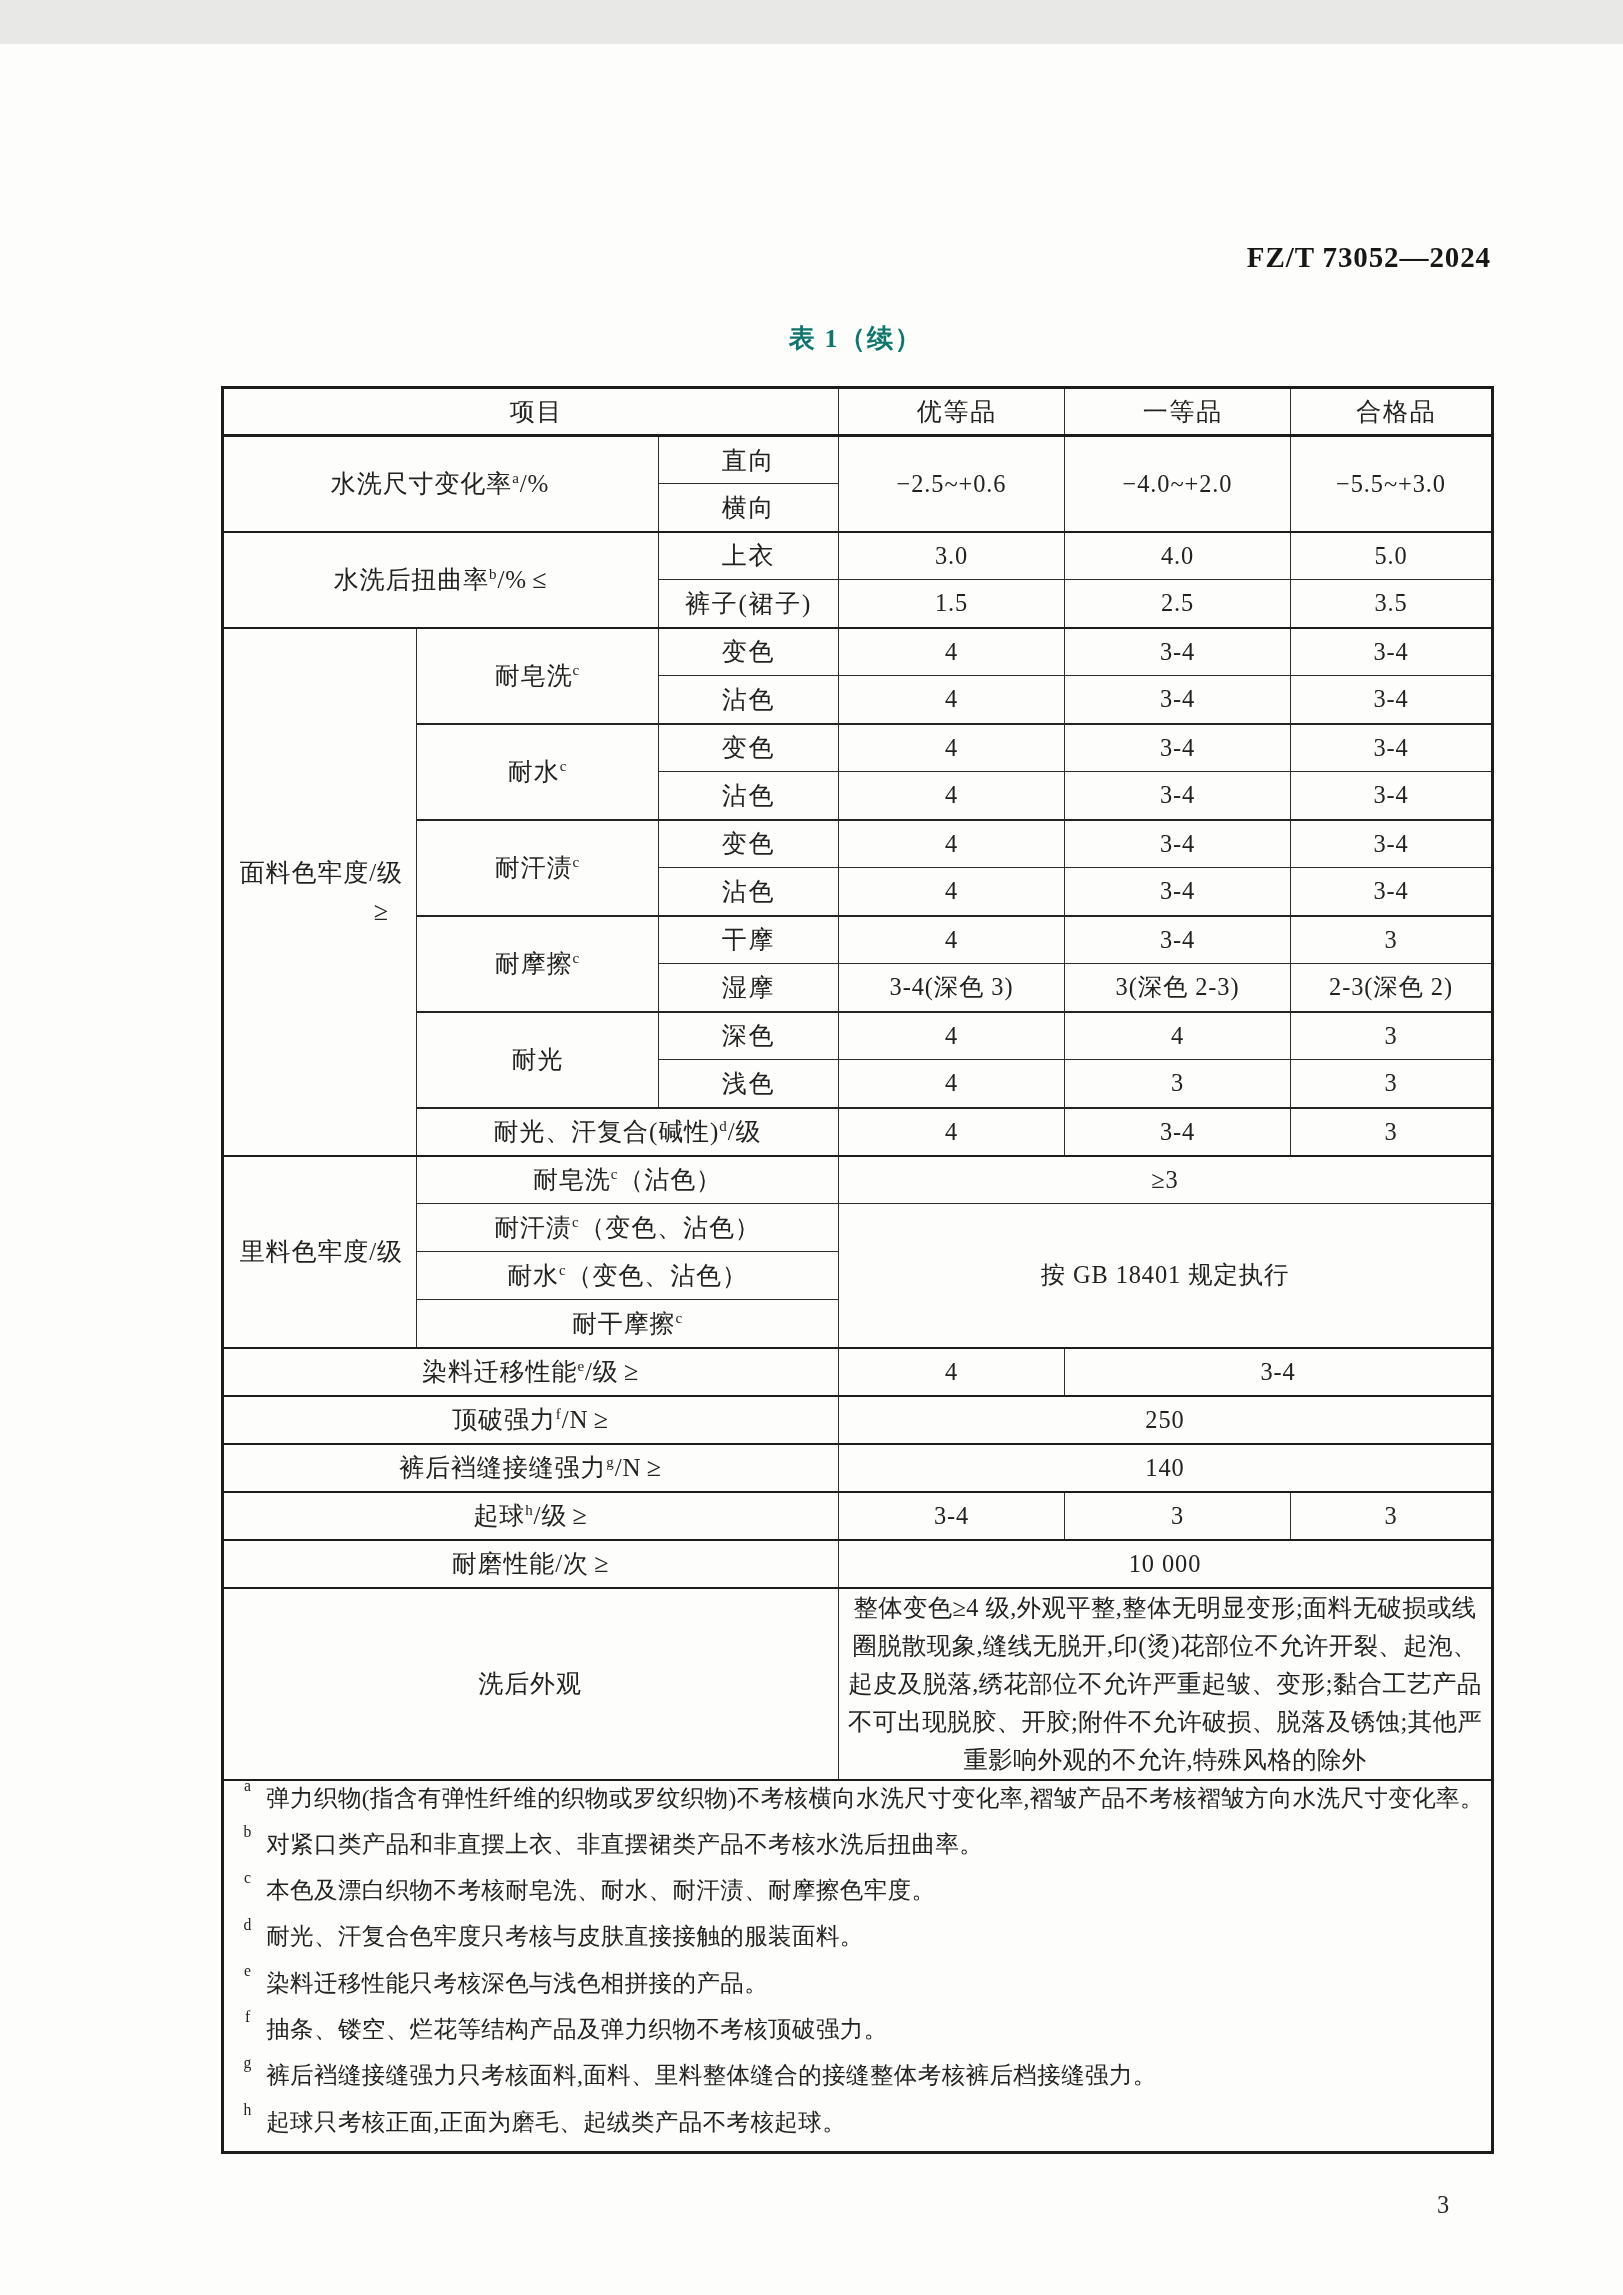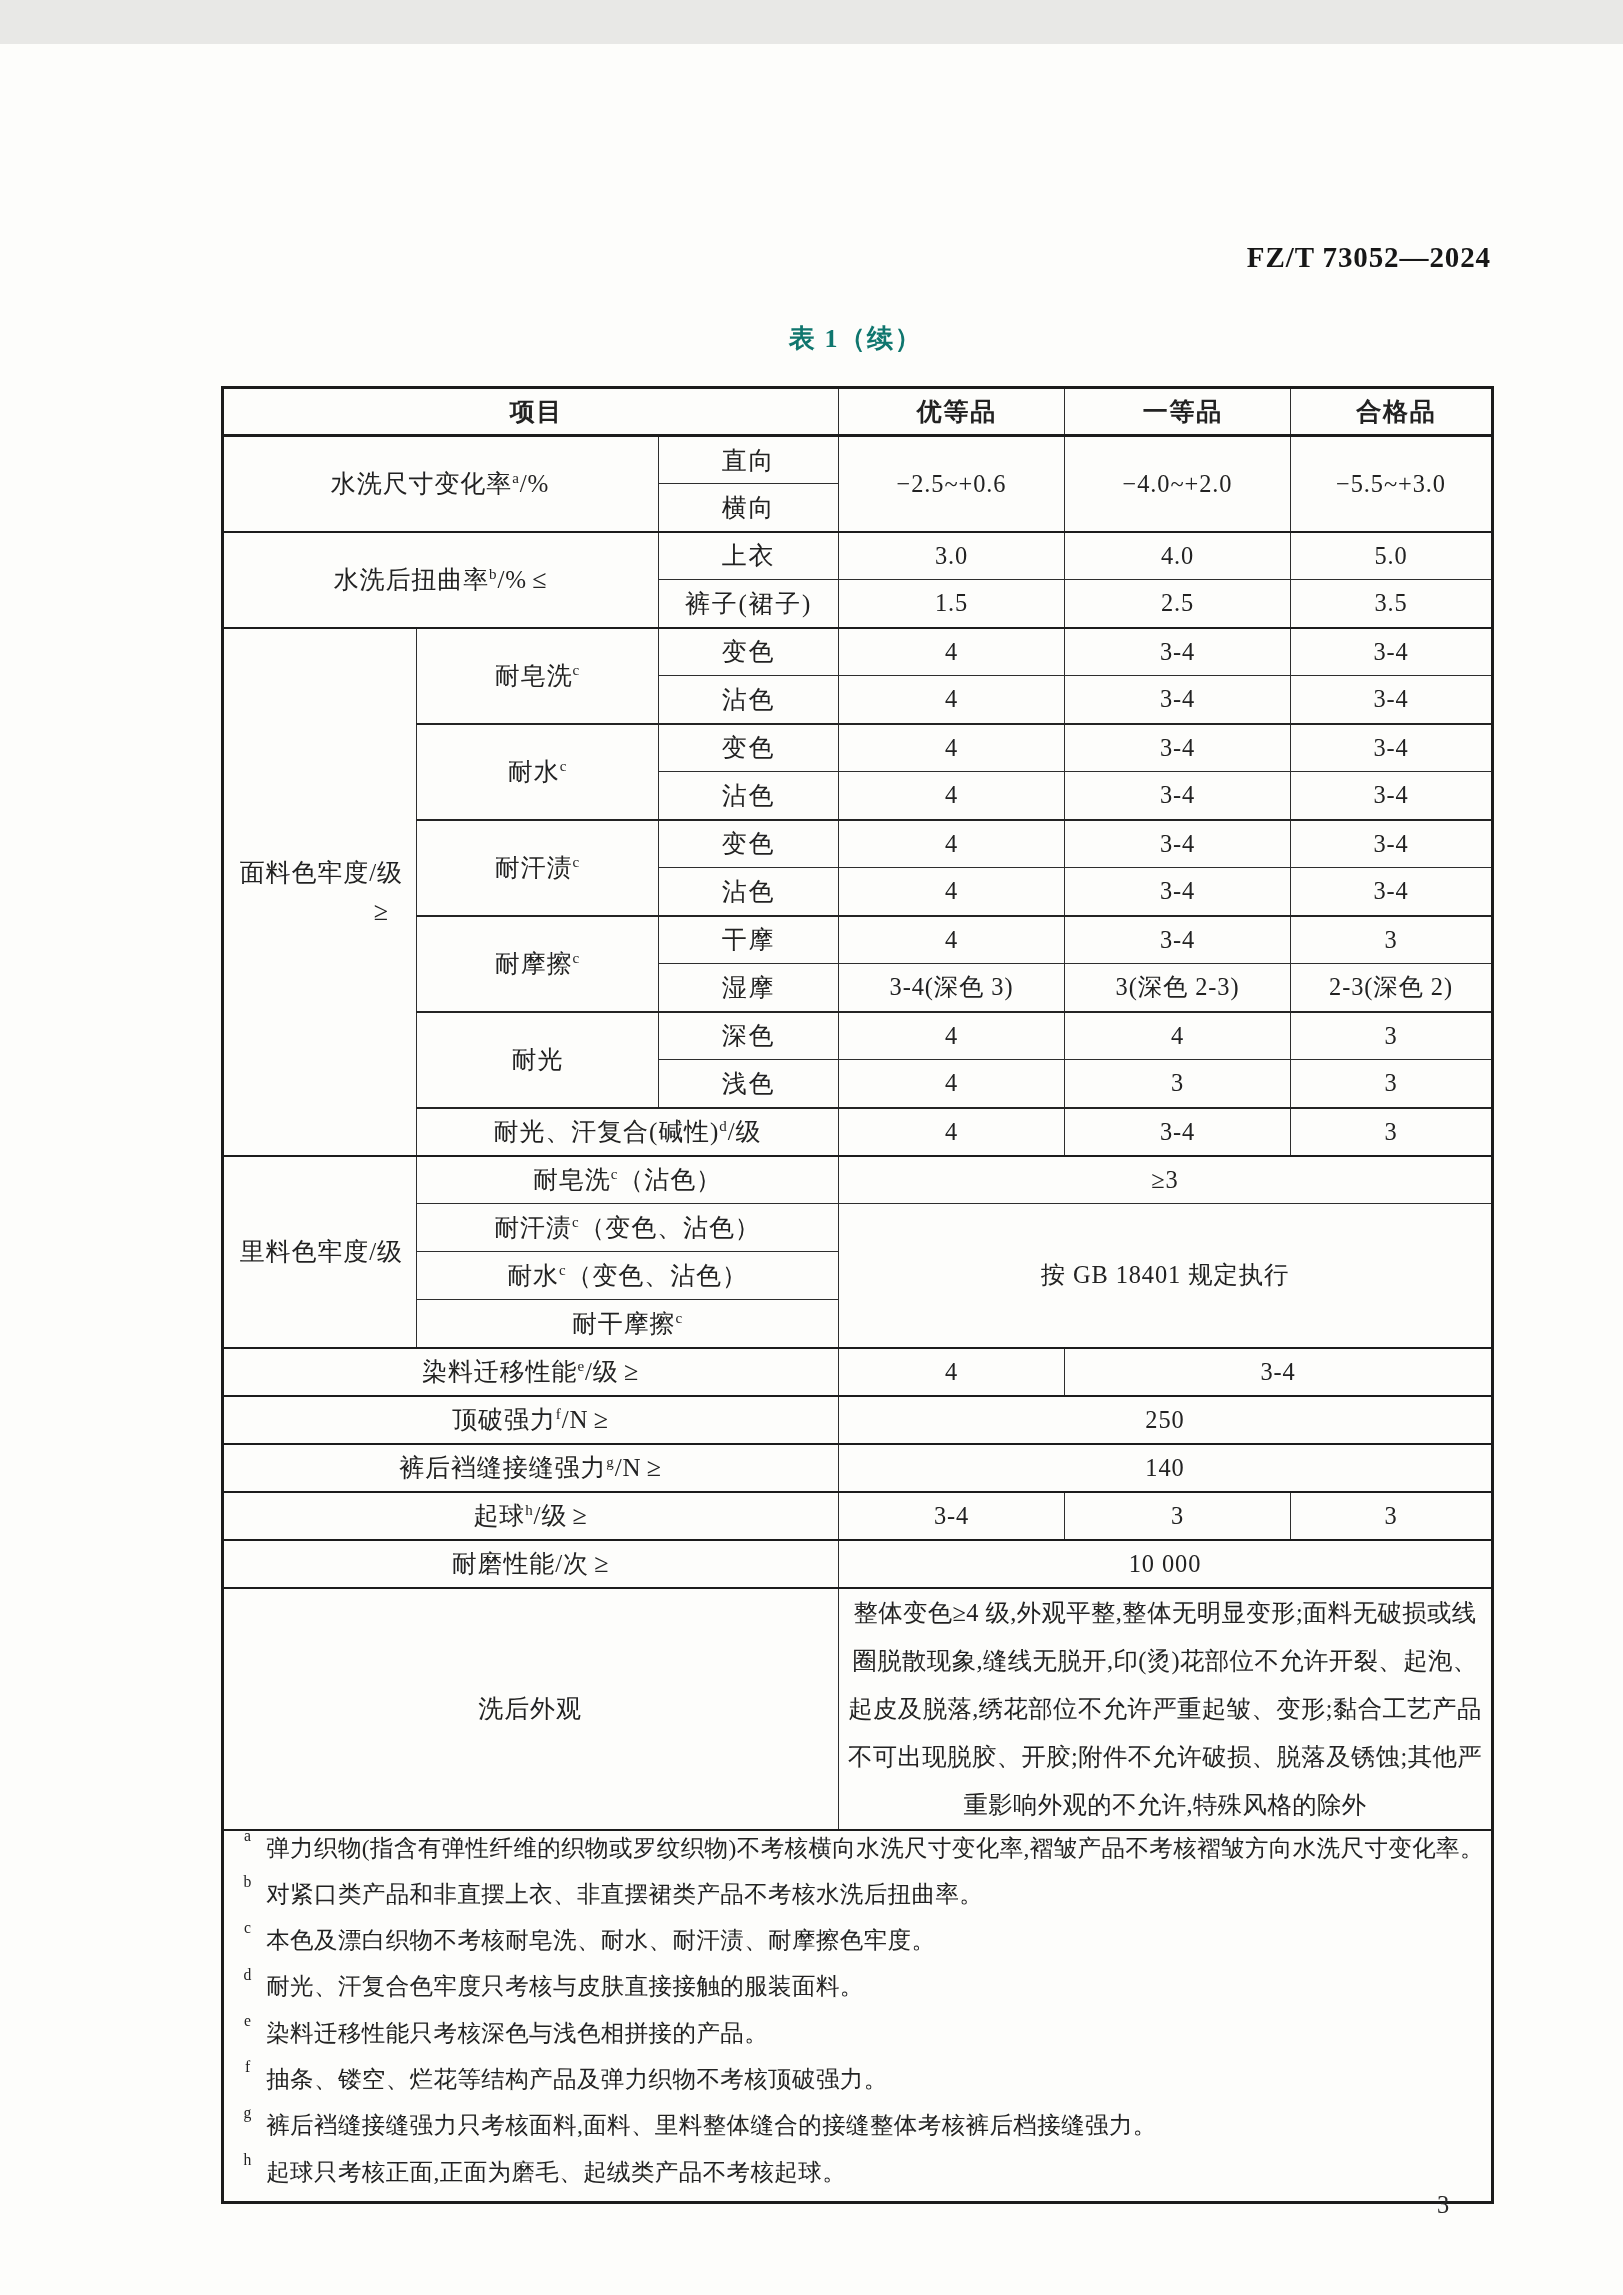--- a/index.html
+++ b/index.html
@@ -21,40 +21,40 @@
     position:absolute;top:342px;left:221px;width:1269px;
     border-collapse:collapse;table-layout:fixed;
     border:3.5px solid #1c1c1c;font-size:25px;color:#222;
   }
   table.main tr{height:48px;}
   table.main td{
     border:1.3px solid #2e2e2e;text-align:center;vertical-align:middle;
     padding:0 5.2px;overflow:hidden;
   }
   tr.hdr{height:52px;}
-  tr.hdr td{border-bottom:3.1px solid #1c1c1c;font-weight:700;letter-spacing:1.7px;padding-left:16px;}
+  tr.hdr td{border-bottom:3.1px solid #1c1c1c;font-weight:400;letter-spacing:1.7px;padding-left:16px;}
   tr.s > td{border-top:2.6px solid #1c1c1c;}
   tr.g > td{border-top:2.2px solid #242424;}
   tr.app{height:192px;}
   tr.fn{height:397px;}
   td.lab{text-align:left;}
   .labflex{display:flex;justify-content:center;align-items:center;padding:0 10.5px 0 8.7px;}
   .labtxt{white-space:nowrap;letter-spacing:0.9px;}
   .op{font-size:26px;padding-left:5.2px;}
   td.bigcol{padding:0;}
   .vcol{display:flex;flex-direction:column;justify-content:flex-start;height:100%;padding:0 7px 0 10.5px;}
   .vcol .blab{text-align:left;letter-spacing:0.9px;}
   .vcol .op-below{align-self:flex-end;padding:8.7px 15.7px 0 0;font-size:26px;}
   td.glab{text-align:left;padding-left:13px;letter-spacing:0.9px;}
   td.sub{letter-spacing:1.7px;}
   td.val{font-size:24.4px;letter-spacing:0.9px;}
   sup{font-size:15px;line-height:0;}
   td.apptext{
     text-align:justify;vertical-align:middle;
-    padding:10.5px 15.7px;font-size:24.4px;line-height:48px;letter-spacing:0.4px;
+    padding:10.5px 15.7px;font-size:24.4px;line-height:38px;letter-spacing:0.4px;
   }
   td.fncell{vertical-align:top;text-align:left;padding:23px 31px 0 51px;}
   .fnitem{display:flex;margin-bottom:11.3px;font-size:23.5px;line-height:35px;letter-spacing:0.4px;}
   .fnitem sup{flex:0 0 37px;font-size:15.7px;padding-top:5.2px;}
   .fnitem .fntext{flex:1;text-align:justify;}
   .page-num{
     position:absolute;top:2147px;left:1437px;font-size:24.4px;color:#2a2a2a;
   }
 </style>
 </head>

